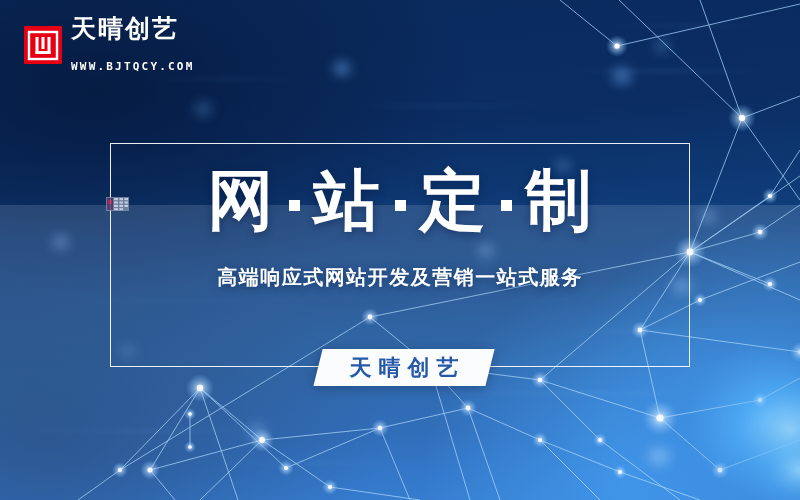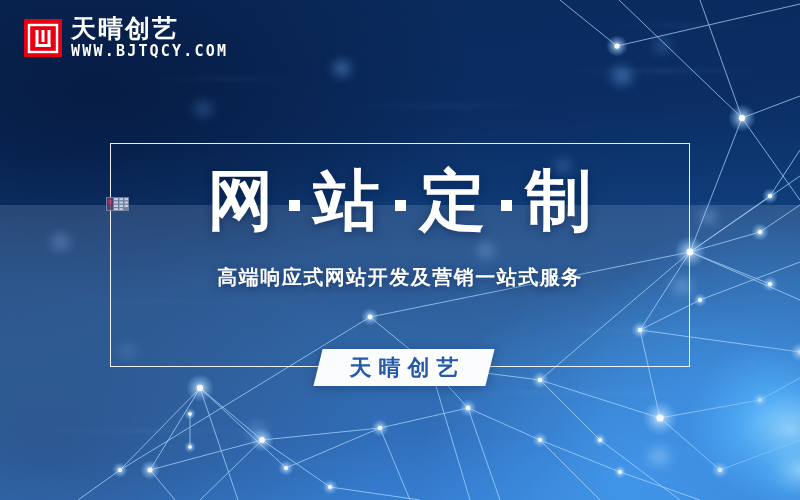--- a/index.html
+++ b/index.html
@@ -43,21 +43,21 @@
     pointer-events:none;
   }
 
   
   .logo{ position:absolute; left:24px; top:16px; display:flex; align-items:center; gap:9px; }
   .logo-mark{ width:38px; height:38px; background:#e60012; position:relative; border-radius:1px; }
   .logo-mark .lm-svg{ position:absolute; inset:0; }
   .logo-txt{ display:flex; flex-direction:column; justify-content:center; }
   .logo-cn{ color:#fff; font-size:25px; font-weight:700; letter-spacing:2px; line-height:1.05;
     font-family:"DejaVu Sans","Liberation Sans",sans-serif; }
-  .logo-en{ color:#fff; font-size:15px; font-weight:700; letter-spacing:2.2px; margin-top:0;
+  .logo-en{ color:#fff; font-size:11px; font-weight:700; letter-spacing:2.2px; margin-top:18px;
     font-family:"DejaVu Sans Mono","Liberation Mono",monospace; }
 
   
   .frame{
     position:absolute; left:110px; top:143px; width:580px; height:224px;
     border:1.5px solid rgba(255,255,255,.92);
   }
 
   
   .title{

